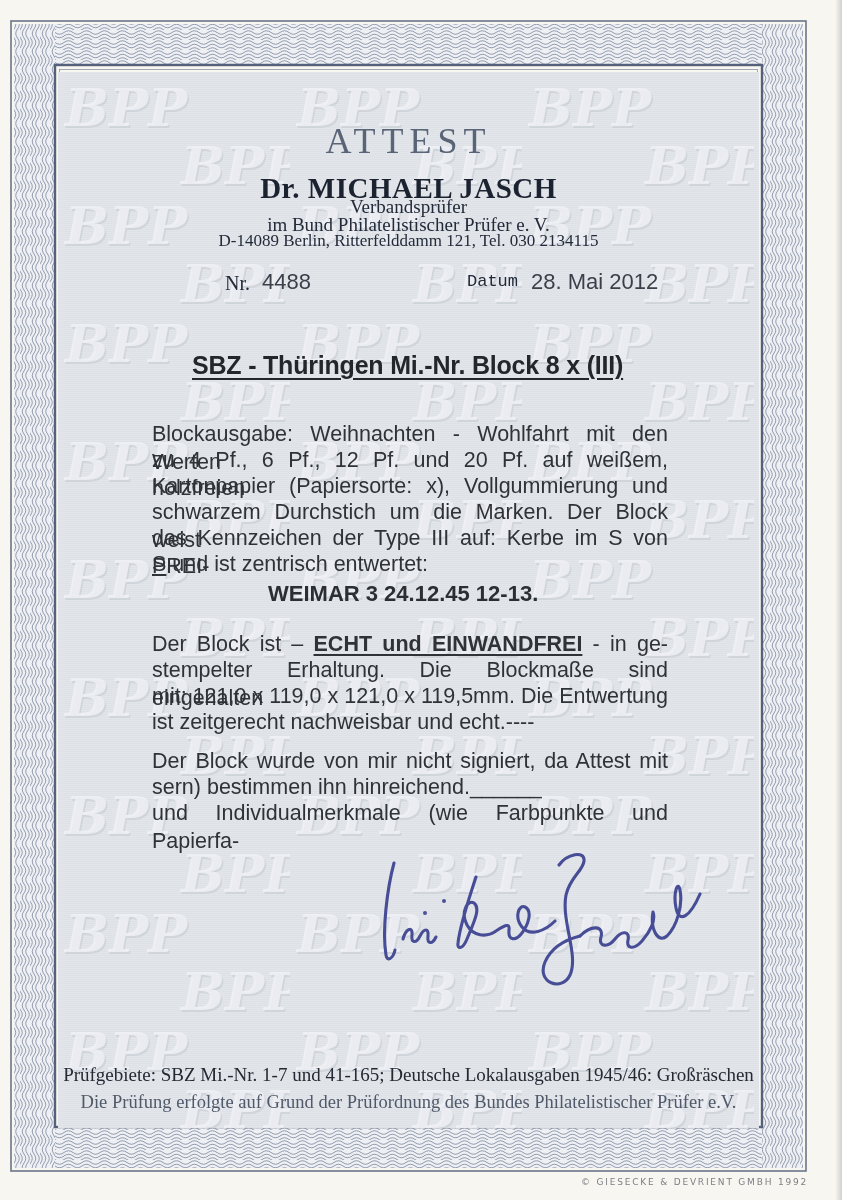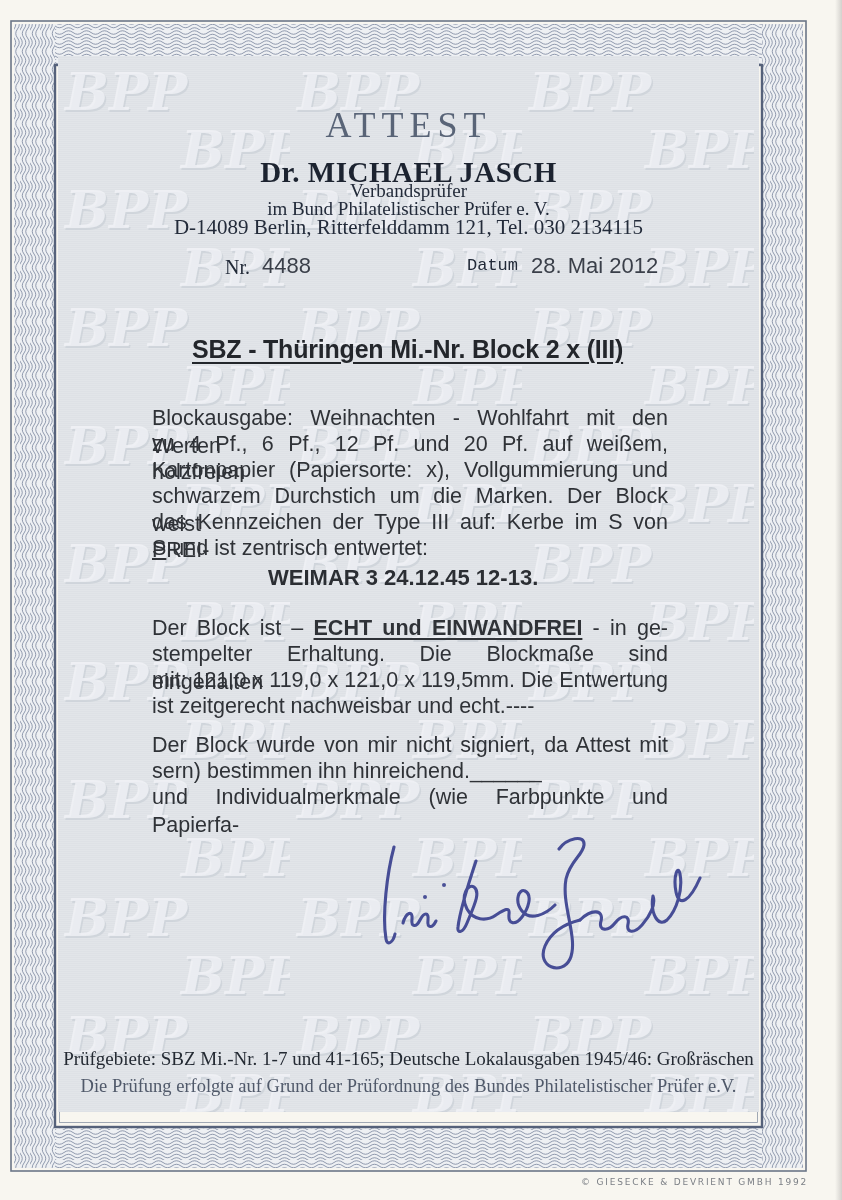--- a/index.html
+++ b/index.html
@@ -6,31 +6,31 @@
   body{
     width:842px;height:1200px;position:relative;overflow:hidden;
     background:#f8f6f0;
     font-family:"Liberation Serif",serif;
   }
   .scan-edge{position:absolute;right:0;top:0;width:7px;height:100%;
     background:linear-gradient(to left,#d3d1cd,rgba(211,209,205,0));}
   .frame{position:absolute;left:10px;top:20px;width:797px;height:1152px;}
   .frame svg{display:block;}
   .paper{
-    position:absolute;left:58px;top:56px;width:701px;height:1056px;
+    position:absolute;left:58px;top:72px;width:701px;height:1056px;
     background:#e2e5e9;
     background-image:repeating-linear-gradient(0deg,rgba(30,40,70,.02) 0 1px,rgba(255,255,255,0) 1px 2px);
   }
   .wm-layer{position:absolute;left:0;top:0;width:100%;height:100%;}
   .hdr{position:absolute;width:100%;text-align:center;color:#232b3a;}
   .attest{top:48px;font-size:36px;letter-spacing:6px;color:#596477;}
   .expert{top:100px;font-size:29px;font-weight:bold;color:#1c2330;letter-spacing:.5px;}
   .role{top:124px;font-size:19px;}
   .org{top:142px;font-size:19px;}
-  .addr{top:159px;font-size:21px;}
+  .addr{top:159px;font-size:17px;}
   .nr-row{position:absolute;top:197px;left:0;width:100%;height:28px;color:#222a38;padding-left:15px;}
   .nr-label{position:absolute;left:167px;top:3px;font-size:20px;}
   .nr-value{position:absolute;left:204px;top:0;font-family:"Liberation Sans",sans-serif;font-size:22px;color:#3a3f49;}
   .date-label{position:absolute;left:409px;top:3px;font-size:17px;font-family:Liberation Mono, monospace;}
   .date-value{position:absolute;left:473px;top:0;font-family:"Liberation Sans",sans-serif;font-size:22px;color:#3a3f49;}
   .doc-title{
     position:absolute;left:134px;top:279px;
     font-family:"Liberation Sans",sans-serif;font-weight:bold;font-size:25px;
     color:#23262b;text-decoration:underline;letter-spacing:-.2px;
     text-underline-offset:4px;
@@ -103,21 +103,21 @@
   <div class="hdr org">im Bund Philatelistischer Prüfer e. V.</div>
   <div class="hdr addr">D-14089 Berlin, Ritterfelddamm 121, Tel. 030 2134115</div>
 
   <div class="nr-row">
     <span class="nr-label">Nr.</span>
     <span class="nr-value">4488</span>
     <span class="date-label">Datum</span>
     <span class="date-value">28. Mai 2012</span>
   </div>
 
-  <div class="doc-title">SBZ - Thüringen Mi.-Nr. Block 2 x (III)</div>
+  <div class="doc-title">SBZ - Thüringen Mi.-Nr. Block 8 x (III)</div>
 
   <div class="para p1">
     <div class="pline"><span>Blockausgabe: Weihnachten - Wohlfahrt mit den Werten</span></div>
     <div class="pline"><span>zu 4 Pf., 6 Pf., 12 Pf. und 20 Pf. auf weißem, holzfreien</span></div>
     <div class="pline"><span>Kartonpapier (Papiersorte: x), Vollgummierung und</span></div>
     <div class="pline"><span>schwarzem Durchstich um die Marken. Der Block weist</span></div>
     <div class="pline"><span>das Kennzeichen der Type III auf: Kerbe im S von PREI-</span></div>
     <div class="pline last"><span style="text-decoration: underline; text-underline-offset: 3px;">S</span><span> und ist zentrisch entwertet:</span></div>
   </div>
 

